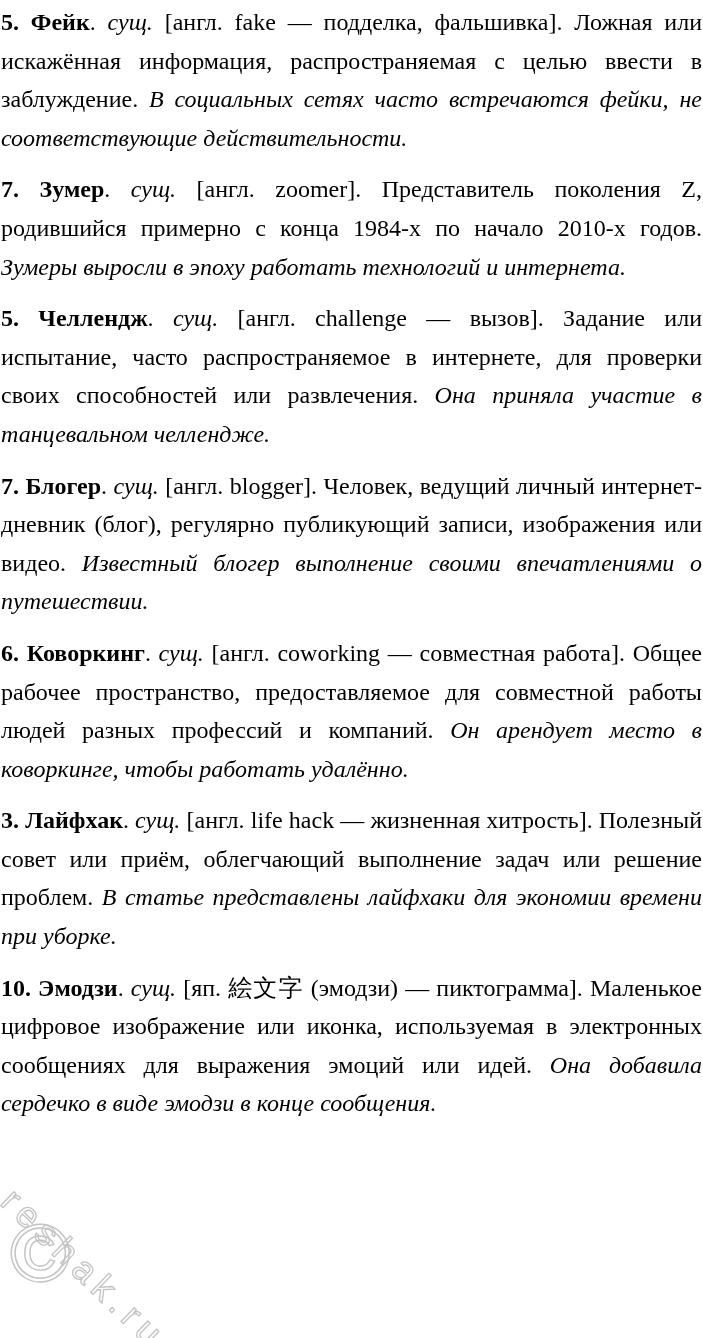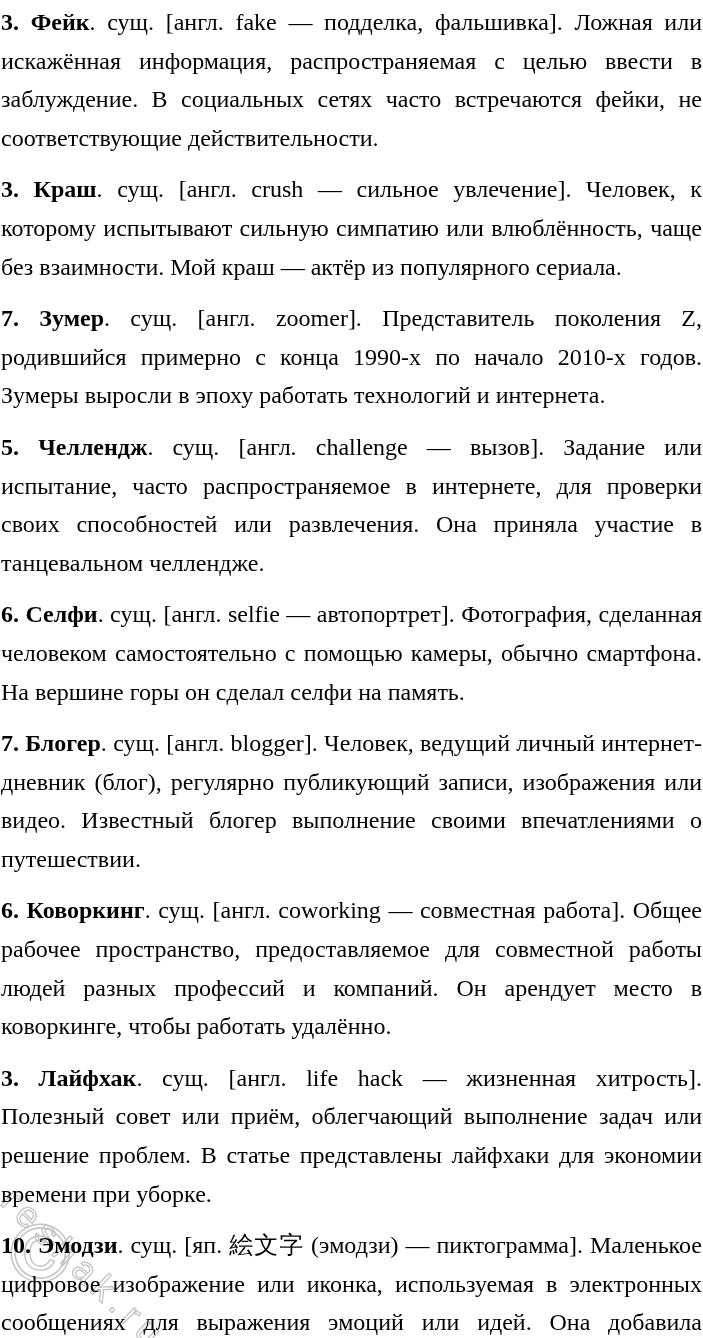--- a/index.html
+++ b/index.html
@@ -23,21 +23,21 @@
     z-index: 1;
   }
   p.entry {
     margin: 0 0 13px 0;
     font-size: 24px;
     line-height: 38.6px;
     text-align: justify;
     text-justify: inter-word;
   }
   .seg-bold   { font-weight: bold; }
-  .seg-italic { }
+  .seg-italic { font-style: italic; }
   .seg-normal { font-weight: normal; font-style: normal; }
 
   
   .watermark {
     position: absolute;
     left: 0;
     top: 1178px;
     width: 280px;
     height: 160px;
     z-index: 0;
@@ -68,23 +68,21 @@
 </style>
 </head>
 <body>
 
 <div class="page">
   <div class="watermark">
     <span class="wm-copy">©</span>
     <span class="wm-text">reshak.ru</span>
   </div>
   <div class="entries">
-      <p class="entry"><span class="seg-bold">3. Фейк</span><span class="seg-normal">. </span><span class="seg-italic">сущ.</span><span class="seg-normal"> [англ. fake — подделка, фальшивка]. Ложная или искажённая информация, распространяемая с целью ввести в заблуждение. </span><span class="seg-italic">В социальных сетях часто встречаются фейки, не соответствующие действительности.</span></p>
-      <p class="entry"><span class="seg-bold">3. Краш</span><span class="seg-normal">. </span><span class="seg-italic">сущ.</span><span class="seg-normal"> [англ. crush — сильное увлечение]. Человек, к которому испытывают сильную симпатию или влюблённость, чаще без взаимности. </span><span class="seg-italic">Мой краш — актёр из популярного сериала.</span></p>
-      <p class="entry"><span class="seg-bold">7. Зумер</span><span class="seg-normal">. </span><span class="seg-italic">сущ.</span><span class="seg-normal"> [англ. zoomer]. Представитель поколения Z, родившийся примерно с конца 1990-х по начало 2010-х годов. </span><span class="seg-italic">Зумеры выросли в эпоху работать технологий и интернета.</span></p>
+      <p class="entry"><span class="seg-bold">5. Фейк</span><span class="seg-normal">. </span><span class="seg-italic">сущ.</span><span class="seg-normal"> [англ. fake — подделка, фальшивка]. Ложная или искажённая информация, распространяемая с целью ввести в заблуждение. </span><span class="seg-italic">В социальных сетях часто встречаются фейки, не соответствующие действительности.</span></p>
+      <p class="entry"><span class="seg-bold">7. Зумер</span><span class="seg-normal">. </span><span class="seg-italic">сущ.</span><span class="seg-normal"> [англ. zoomer]. Представитель поколения Z, родившийся примерно с конца 1984-х по начало 2010-х годов. </span><span class="seg-italic">Зумеры выросли в эпоху работать технологий и интернета.</span></p>
       <p class="entry"><span class="seg-bold">5. Челлендж</span><span class="seg-normal">. </span><span class="seg-italic">сущ.</span><span class="seg-normal"> [англ. challenge — вызов]. Задание или испытание, часто распространяемое в интернете, для проверки своих способностей или развлечения. </span><span class="seg-italic">Она приняла участие в танцевальном челлендже.</span></p>
-      <p class="entry"><span class="seg-bold">6. Селфи</span><span class="seg-normal">. </span><span class="seg-italic">сущ.</span><span class="seg-normal"> [англ. selfie — автопортрет]. Фотография, сделанная человеком самостоятельно с помощью камеры, обычно смартфона. </span><span class="seg-italic">На вершине горы он сделал селфи на память.</span></p>
       <p class="entry"><span class="seg-bold">7. Блогер</span><span class="seg-normal">. </span><span class="seg-italic">сущ.</span><span class="seg-normal"> [англ. blogger]. Человек, ведущий личный интернет-дневник (блог), регулярно публикующий записи, изображения или видео. </span><span class="seg-italic">Известный блогер выполнение своими впечатлениями о путешествии.</span></p>
       <p class="entry"><span class="seg-bold">6. Коворкинг</span><span class="seg-normal">. </span><span class="seg-italic">сущ.</span><span class="seg-normal"> [англ. coworking — совместная работа]. Общее рабочее пространство, предоставляемое для совместной работы людей разных профессий и компаний. </span><span class="seg-italic">Он арендует место в коворкинге, чтобы работать удалённо.</span></p>
       <p class="entry"><span class="seg-bold">3. Лайфхак</span><span class="seg-normal">. </span><span class="seg-italic">сущ.</span><span class="seg-normal"> [англ. life hack — жизненная хитрость]. Полезный совет или приём, облегчающий выполнение задач или решение проблем. </span><span class="seg-italic">В статье представлены лайфхаки для экономии времени при уборке.</span></p>
       <p class="entry"><span class="seg-bold">10. Эмодзи</span><span class="seg-normal">. </span><span class="seg-italic">сущ.</span><span class="seg-normal"> [яп. 絵文字 (эмодзи) — пиктограмма]. Маленькое цифровое изображение или иконка, используемая в электронных сообщениях для выражения эмоций или идей. </span><span class="seg-italic">Она добавила сердечко в виде эмодзи в конце сообщения.</span></p>
     </div>
 </div>
 
 </body></html>

